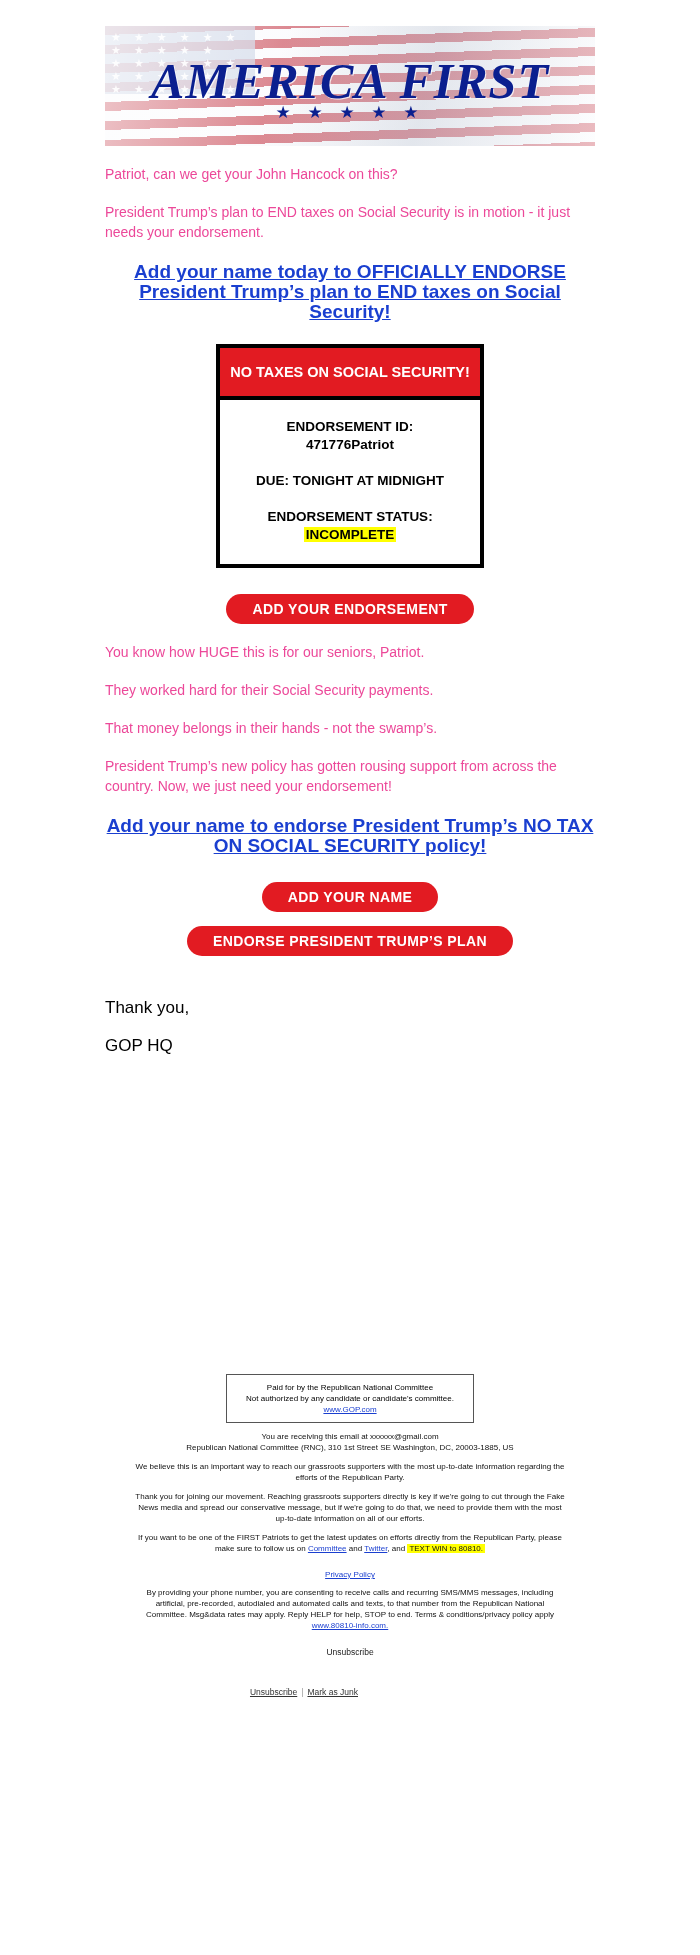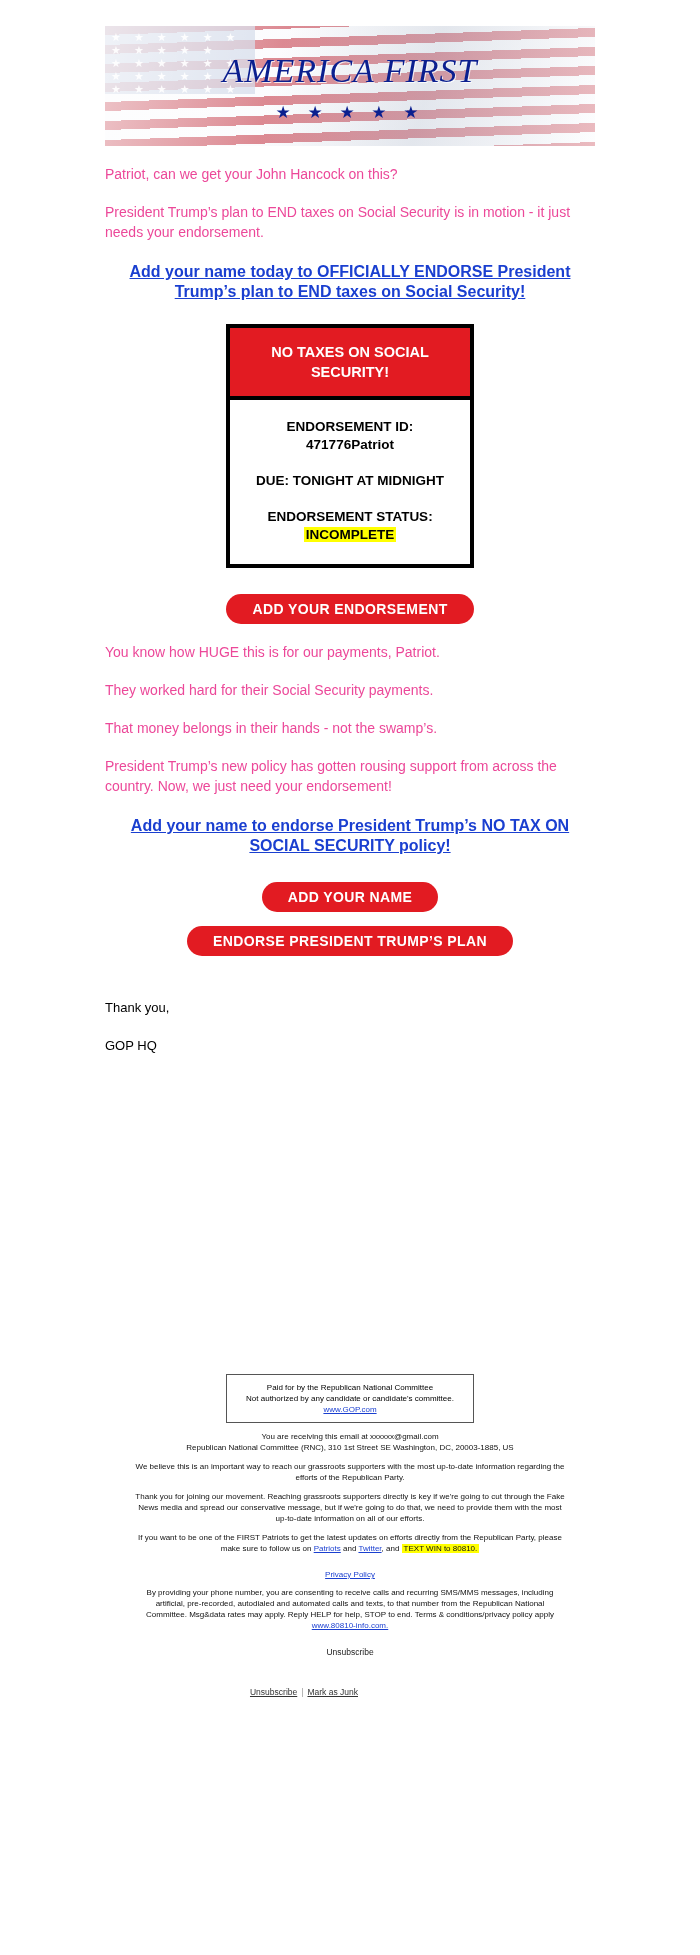--- a/index.html
+++ b/index.html
@@ -69,23 +69,23 @@
     box-sizing: border-box;
     overflow: hidden;
   }
   .banner .title {
     position: absolute;
     left: 0;
     right: 0;
     top: 26px;
     text-align: center;
     font-family: "Liberation Serif", serif;
-    font-weight: normal;
+    font-weight: bold;
     font-style: italic;
-    font-size: 34px;
+    font-size: 50px;
     letter-spacing: 1px;
     color: #0b1f8f;
     text-shadow: 1px 1px 0 rgba(255,255,255,0.8);
   }
   .banner .starline {
     position: absolute;
     left: 0;
     right: 0;
     top: 76px;
     text-align: center;
@@ -97,33 +97,33 @@
   
   p.body-text {
     font-size: 14px;
     line-height: 20px;
     margin: 18px 0 0 0;
     color: #ec4899;
   }
   .link-line {
     margin: 20px 0 0 0;
     text-align: center;
-    font-size: 16px;
+    font-size: 19px;
     line-height: 20px;
   }
   .link-line a {
     color: #1a3fd0;
     font-weight: bold;
     text-decoration: underline;
     cursor: pointer;
   }
 
   
   .cert {
-    width: 248px;
+    width: 268px;
     margin: 22px auto 0 auto;
     border: 4px solid #000000;
     box-sizing: border-box;
     background: #ffffff;
   }
   .cert-header {
     background: #e21b22;
     color: #ffffff;
     text-align: center;
     font-weight: bold;
@@ -162,21 +162,21 @@
     padding: 7px 26px;
     cursor: pointer;
     border: none;
     font-family: "Liberation Sans", sans-serif;
   }
   .btn-1 { margin-top: 26px; min-width: 200px; }
   .btn-2 { margin-top: 26px; min-width: 160px; }
   .btn-3 { margin-top: 14px; min-width: 260px; }
 
   .sign-off { margin-top: 42px; }
-  .sign-off p { font-size: 13px; line-height: 20px; margin: 16px 0 18px 0; }
+  .sign-off p { font-size: 17px; line-height: 20px; margin: 16px 0 18px 0; }
 
   
   .footer {
     width: 490px;
     margin: 0 auto;
     padding-top: 300px;
     text-align: center;
   }
   .paid-box {
     width: 248px;
@@ -247,21 +247,21 @@
           <span>ENDORSEMENT STATUS:</span>
           <span class="val"><span class="hl">INCOMPLETE</span></span>
         </div>
       </div>
     </div>
 
     <div class="btn-wrap">
       <button class="btn btn-1">ADD YOUR ENDORSEMENT</button>
     </div>
 
-    <p class="body-text">You know how HUGE this is for our payments, Patriot.</p>
+    <p class="body-text">You know how HUGE this is for our seniors, Patriot.</p>
     <p class="body-text">They worked hard for their Social Security payments.</p>
     <p class="body-text">That money belongs in their hands - not the swamp’s.</p>
     <p class="body-text">President Trump’s new policy has gotten rousing support from across the country. Now, we just need your endorsement!</p>
 
     <div class="link-line">
       <a href="#">Add your name to endorse President Trump’s NO TAX ON SOCIAL SECURITY policy!</a>
     </div>
 
     <div class="btn-wrap">
       <button class="btn btn-2">ADD YOUR NAME</button>
@@ -288,21 +288,21 @@
     <div class="footer-block">
       <div>You are receiving this email at xxxxxx@gmail.com</div>
       <div>Republican National Committee (RNC), 310 1st Street SE Washington, DC, 20003-1885, US</div>
     </div>
 
     <div class="footer-block narrow">We believe this is an important way to reach our grassroots supporters with the most up-to-date information regarding the efforts of the Republican Party.</div>
 
     <div class="footer-block narrow">Thank you for joining our movement. Reaching grassroots supporters directly is key if we're going to cut through the Fake News media and spread our conservative message, but if we're going to do that, we need to provide them with the most up-to-date information on all of our efforts.</div>
 
     <div class="footer-block narrow">
-      <span>If you want to be one of the FIRST Patriots to get the latest updates on efforts directly from the Republican Party, please make sure to follow us on </span><a href="#">Patriots</a><span> and </span><a href="#">Twitter</a><span>, and </span><span class="hl">TEXT WIN to 80810.</span>
+      <span>If you want to be one of the FIRST Patriots to get the latest updates on efforts directly from the Republican Party, please make sure to follow us on </span><a href="#">Committee</a><span> and </span><a href="#">Twitter</a><span>, and </span><span class="hl">TEXT WIN to 80810.</span>
     </div>
 
     <div class="footer-link-line">
       <a href="#">Privacy Policy</a>
     </div>
 
     <div class="footer-block narrow">
       <span>By providing your phone number, you are consenting to receive calls and recurring SMS/MMS messages, including artificial, pre-recorded, autodialed and automated calls and texts, to that number from the Republican National Committee. Msg&amp;data rates may apply. Reply HELP for help, STOP to end. Terms &amp; conditions/privacy policy apply </span><a href="#">www.80810-info.com.</a>
     </div>
 

